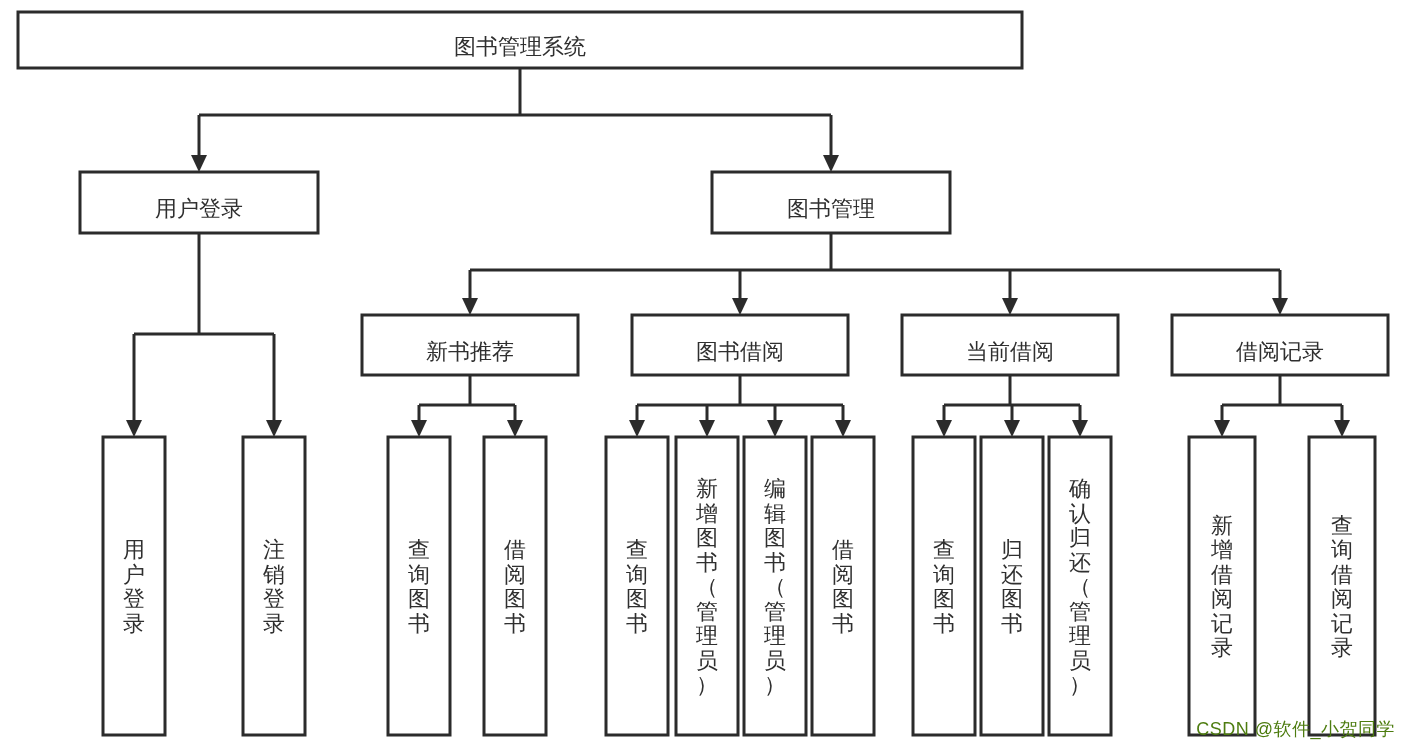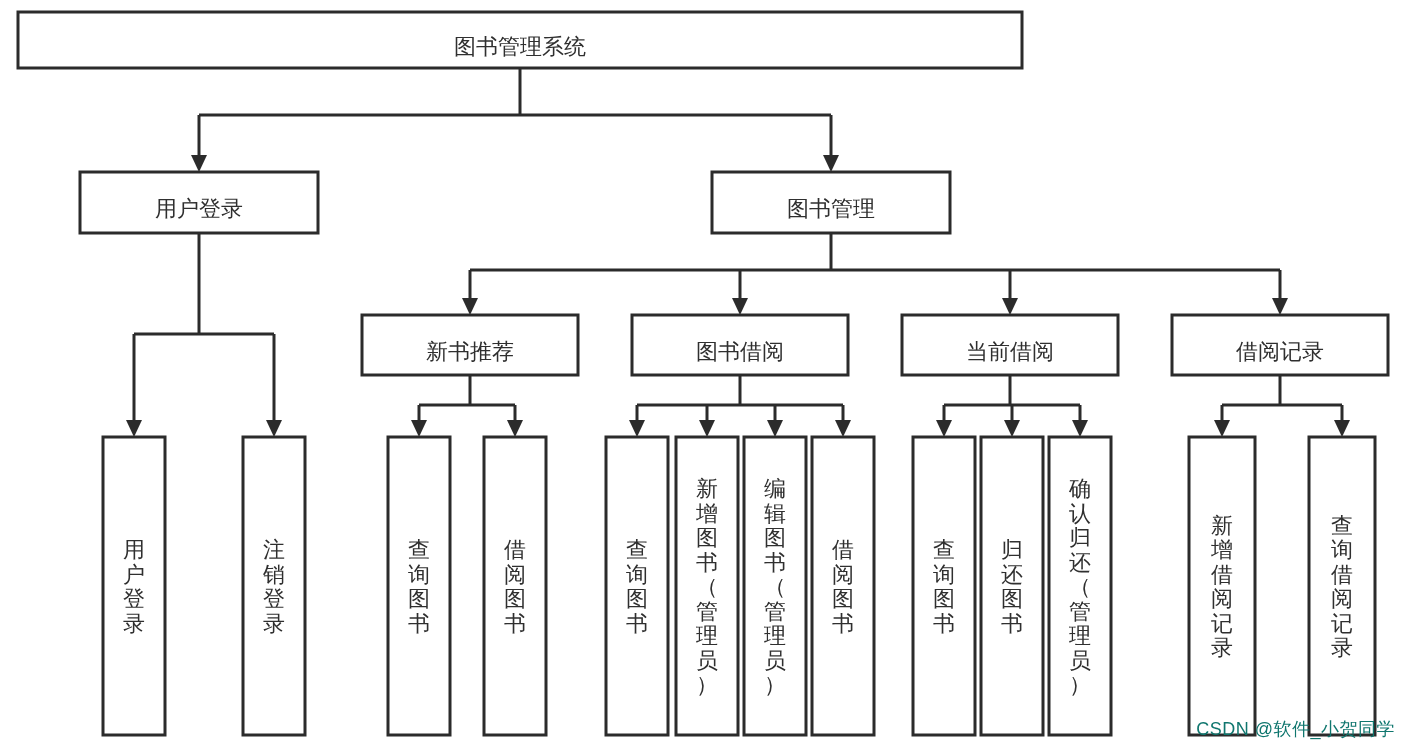--- a/index.html
+++ b/index.html
@@ -42,21 +42,21 @@
   .arrow-head {
     fill: #2b2b2b;
     stroke: none;
   }
   .watermark {
     position: absolute;
     right: 10px;
     bottom: 6px;
     font-family: "Liberation Sans", "DejaVu Sans", sans-serif;
     font-size: 18px;
-    color: #0f766e;
+    color: #4d7c0f;
     letter-spacing: 0.5px;
     white-space: nowrap;
     pointer-events: none;
   }
 </style>
 </head>
 <body>
 
 <svg id="diagram" viewBox="0 0 1405 747">
   <g id="edges-layer">

